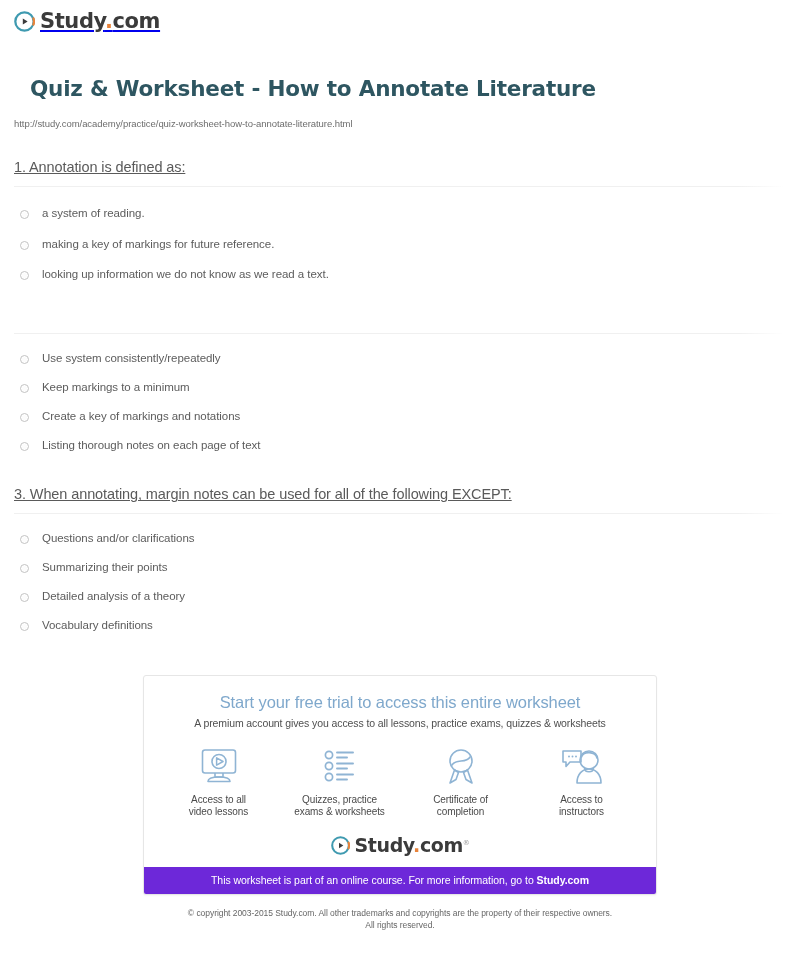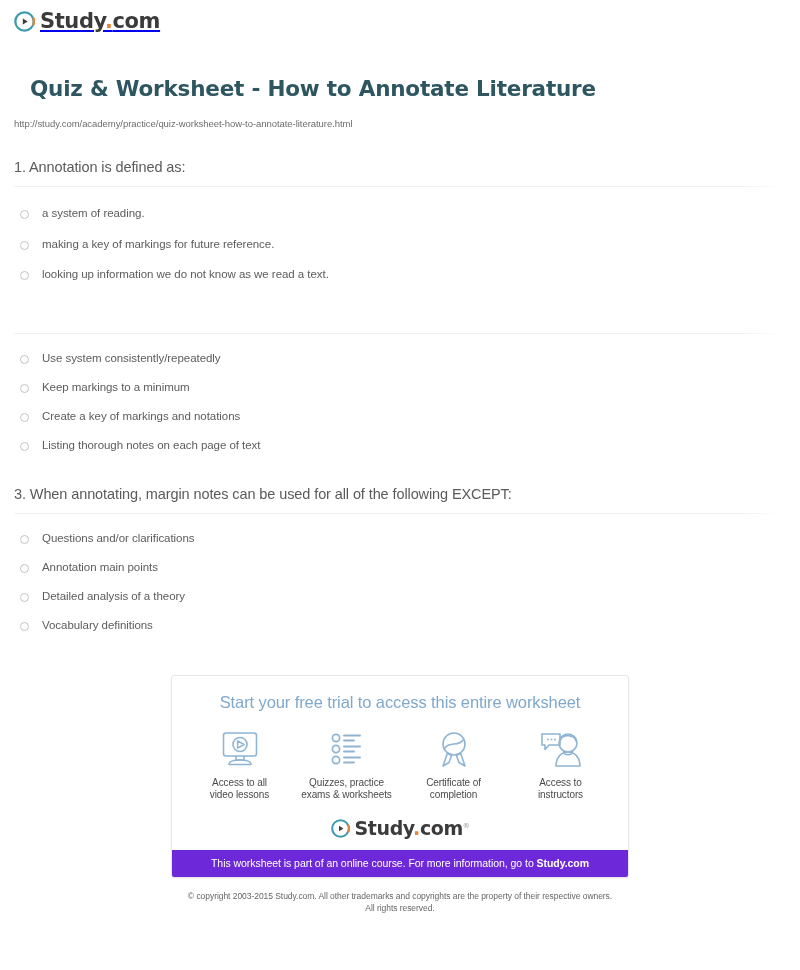--- a/index.html
+++ b/index.html
@@ -76,20 +76,21 @@
   }
 
   
   .questions { margin-top: 30px; }
   .question-block { margin-bottom: 0; }
   .question-text {
     font-size: 14.5px;
     color: #5a5a5a;
     padding: 0 12px 11px 12px;
     letter-spacing: -0.1px;
+    text-decoration: underline;
   }
   .q-divider {
     height: 1px;
     margin: 0 14px 0 12px;
     background: linear-gradient(to right, #f0f0f0 0%, #f0f0f0 94%, rgba(240,240,240,0) 100%);
   }
   .answers {
     padding: 18px 12px 0 12px;
   }
   .answer-row {
@@ -120,21 +121,21 @@
   .q-gap-1 { height: 34px; }
   .q-gap-2 { height: 34px; }
 
   
   .promo-wrap {
     margin-top: 42px;
     display: flex;
     justify-content: center;
   }
   .promo-card {
-    width: 458px;
+    width: 514px;
     background: #ffffff;
     border: 1px solid #e6e6e6;
     border-radius: 3px;
     box-shadow: 0 1px 2px rgba(0,0,0,0.04);
     overflow: hidden;
   }
   .promo-head {
     text-align: center;
     padding: 17px 10px 0 10px;
   }
@@ -276,40 +277,41 @@
     <div class="question-block">
       <div class="question-text">3. When annotating, margin notes can be used for all of the following EXCEPT:</div>
       <div class="q-divider"></div>
       <div class="answers">
         <div class="answer-row">
           <span class="radio"></span>
           <span class="answer-label">Questions and/or clarifications</span>
         </div>
         <div class="answer-row">
           <span class="radio"></span>
-          <span class="answer-label">Annotation main points</span>
+          <span class="answer-label">Summarizing their points</span>
         </div>
         <div class="answer-row">
           <span class="radio"></span>
           <span class="answer-label">Detailed analysis of a theory</span>
         </div>
         <div class="answer-row">
           <span class="radio"></span>
           <span class="answer-label">Vocabulary definitions</span>
         </div>
       </div>
     </div>
 
   </div>
 
   <div class="promo-wrap">
     <div class="promo-card">
 
       <div class="promo-head">
         <div class="promo-title">Start your free trial to access this entire worksheet</div>
+        <div class="promo-sub">A premium account gives you access to all lessons, practice exams, quizzes &amp; worksheets</div>
       </div>
 
       <div class="promo-features">
 
         <div class="feature">
           <div class="feature-icon">
             <svg width="44" height="40" viewBox="0 0 44 40">
               <rect x="5.5" y="3" width="33" height="23" rx="2.5" fill="none" stroke="#8fb4d4" stroke-width="1.6"></rect>
               <circle cx="22" cy="14.5" r="7" fill="none" stroke="#8fb4d4" stroke-width="1.6"></circle>
               <path d="M19.6 10.8 L26 14.5 L19.6 18.2 Z" fill="none" stroke="#8fb4d4" stroke-width="1.5" stroke-linejoin="round"></path>

